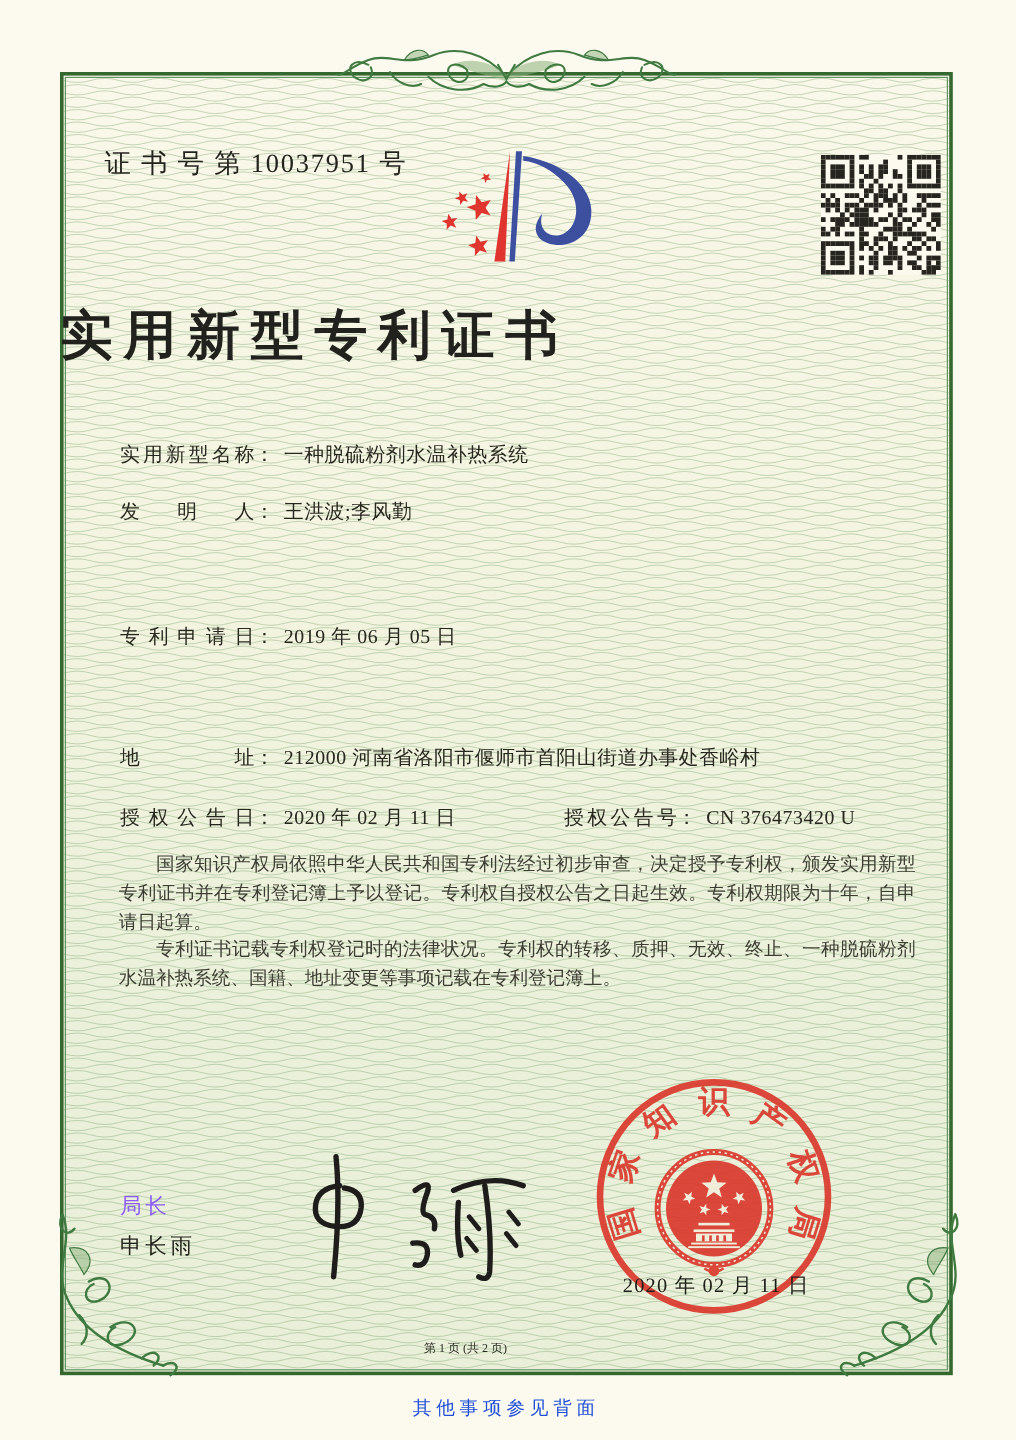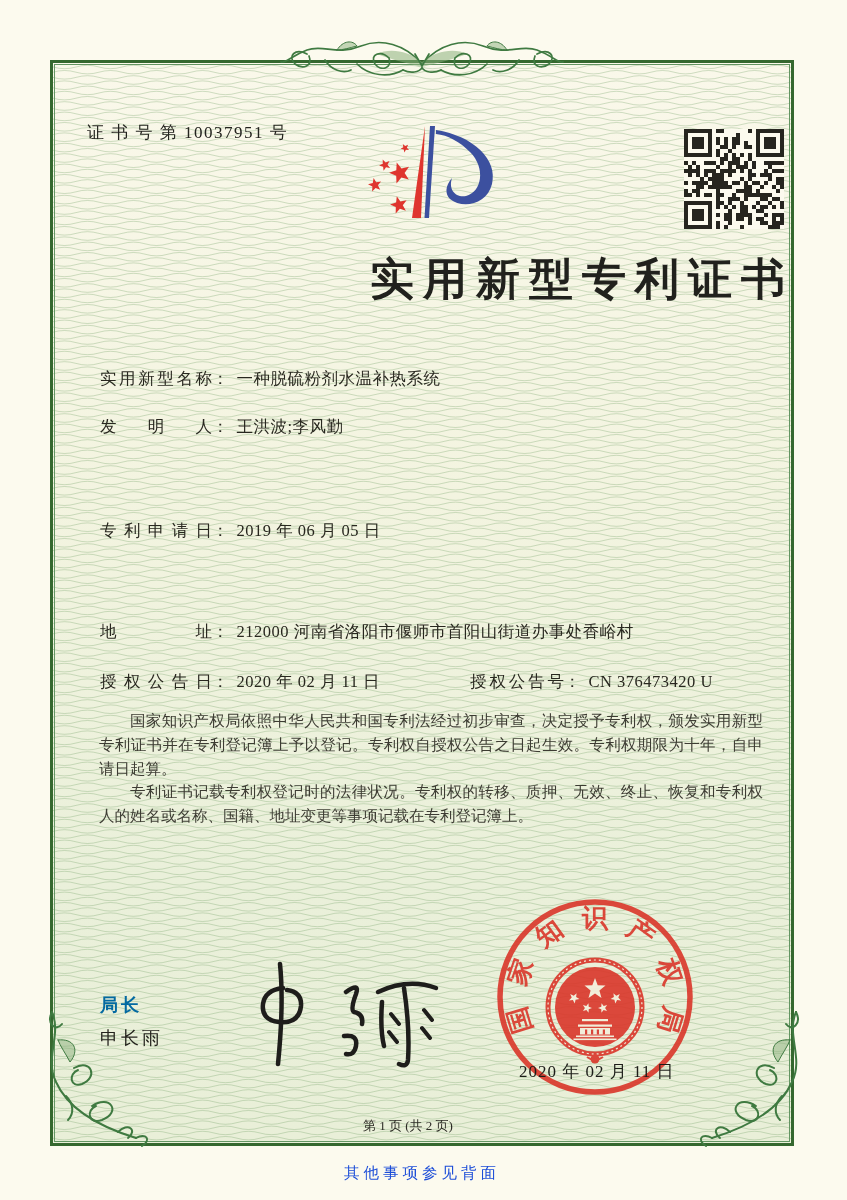--- a/index.html
+++ b/index.html
@@ -8,37 +8,37 @@
     background:#fcfaee;overflow:hidden;
     font-family:"Liberation Serif","DejaVu Serif",serif;
     color:#2b2a24;
   }
   .inner-bg{position:absolute;left:53px;top:63px;width:738px;height:1080px;
     background:linear-gradient(180deg,#faf8ea 0%,#f3f4e0 40%,#eaf0da 75%,#e9efd8 100%);}
   .guilloche{position:absolute;left:53px;top:63px;width:738px;height:1080px;}
   .frame{position:absolute;left:50px;top:60px;width:744px;height:1086px;
     border:3px solid #35682f;box-sizing:border-box;}
   .frame::after{content:"";position:absolute;inset:1px;border:1px solid #639562;}
-  .cert-no{position:absolute;left:87px;top:121px;font-size:17px;letter-spacing:1.5px;color:#23231e;}
-  .title{position:absolute;left:50px;top:250px;width:744px;text-align:right;
+  .cert-no{position:absolute;left:87px;top:121px;font-size:22px;letter-spacing:1.5px;color:#23231e;}
+  .title{position:absolute;left:50px;top:250px;width:744px;text-align:left;
     font-size:44px;font-weight:700;letter-spacing:9px;color:#21211d;}
   .row{position:absolute;left:100px;font-size:16.5px;white-space:nowrap;color:#28271f;}
   .row .lbl{display:inline-block;width:112px;text-align:justify;text-align-last:justify;}
   .row .colon{display:inline-block;margin-right:8px;}
   .row .val{letter-spacing:0.5px;}
   .row2{position:absolute;left:370px;top:0;}
   .body-text{position:absolute;left:99px;top:709px;width:664px;
     font-size:15.5px;line-height:23.8px;text-align:justify;color:#3d3c33;}
   .body-text p{margin:0;text-indent:2em;}
-  .director-label{position:absolute;left:100px;top:993px;font-size:18px;letter-spacing:3px;color:#0369a1;font-weight:bold;}
+  .director-label{position:absolute;left:100px;top:993px;font-size:18px;letter-spacing:3px;color:#8b5cf6;}
   .director-name{position:absolute;left:100px;top:1026px;font-size:18px;letter-spacing:3px;color:#23221c;}
   .signature{position:absolute;left:228px;top:958px;}
   .seal{position:absolute;left:495px;top:897px;}
   .seal-date{position:absolute;left:519px;top:1060px;font-size:17px;letter-spacing:1px;color:#1c1c18;}
-  .page-info{position:absolute;left:68px;top:1117px;width:680px;text-align:center;font-size:13px;color:#2b2a24;}
+  .page-info{position:absolute;left:48px;top:1117px;width:680px;text-align:center;font-size:10px;color:#2b2a24;}
   .back-note{position:absolute;left:50px;top:1163px;width:744px;text-align:center;
     font-size:15.5px;letter-spacing:4px;color:#1d4ed8;}
   .logo{position:absolute;left:342px;top:106px;}
   .qr{position:absolute;left:684px;top:129px;}
   .flourish-top{position:absolute;left:277px;top:24px;}
   .flourish-bl{position:absolute;left:40px;top:1010px;}
   .flourish-br{position:absolute;left:690px;top:1010px;}
 </style>
 </head>
 <body>
@@ -657,21 +657,21 @@
   <div class="row" style="top:621px">
     <span class="lbl">地址</span><span class="colon">：</span><span class="val">212000 河南省洛阳市偃师市首阳山街道办事处香峪村</span>
   </div>
   <div class="row" style="top:671px">
     <span class="lbl">授权公告日</span><span class="colon">：</span><span class="val">2020 年 02 月 11 日</span>
     <span class="row2"><span class="lbl" style="width:94px">授权公告号</span><span class="colon">：</span><span class="val">CN 376473420 U</span></span>
   </div>
 
   <div class="body-text">
     <p>国家知识产权局依照中华人民共和国专利法经过初步审查，决定授予专利权，颁发实用新型专利证书并在专利登记簿上予以登记。专利权自授权公告之日起生效。专利权期限为十年，自申请日起算。</p>
-    <p>专利证书记载专利权登记时的法律状况。专利权的转移、质押、无效、终止、恢复和专利权人的姓名或名称、国籍、地址变更等事项记载在专利登记簿上。</p>
+    <p>专利证书记载专利权登记时的法律状况。专利权的转移、质押、无效、终止、一种脱硫粉剂水温补热系统、国籍、地址变更等事项记载在专利登记簿上。</p>
   </div>
 
   <div class="director-label">局长</div>
   <div class="director-name">申长雨</div>
 
   <svg class="signature" width="220" height="115" viewBox="0 0 220 115">
     <g stroke="#1e1d1b" fill="none" stroke-width="4.5" stroke-linecap="round" stroke-linejoin="round">
       <path d="M55,30 q-18,2 -20,16 q-2,16 16,18 q20,2 22,-16 q1,-14 -14,-16"></path>
       <path d="M52,6 q4,40 -2,100"></path>
       <path d="M118,34 q14,-10 10,2 q-6,16 -2,18 q10,2 8,12"></path>

